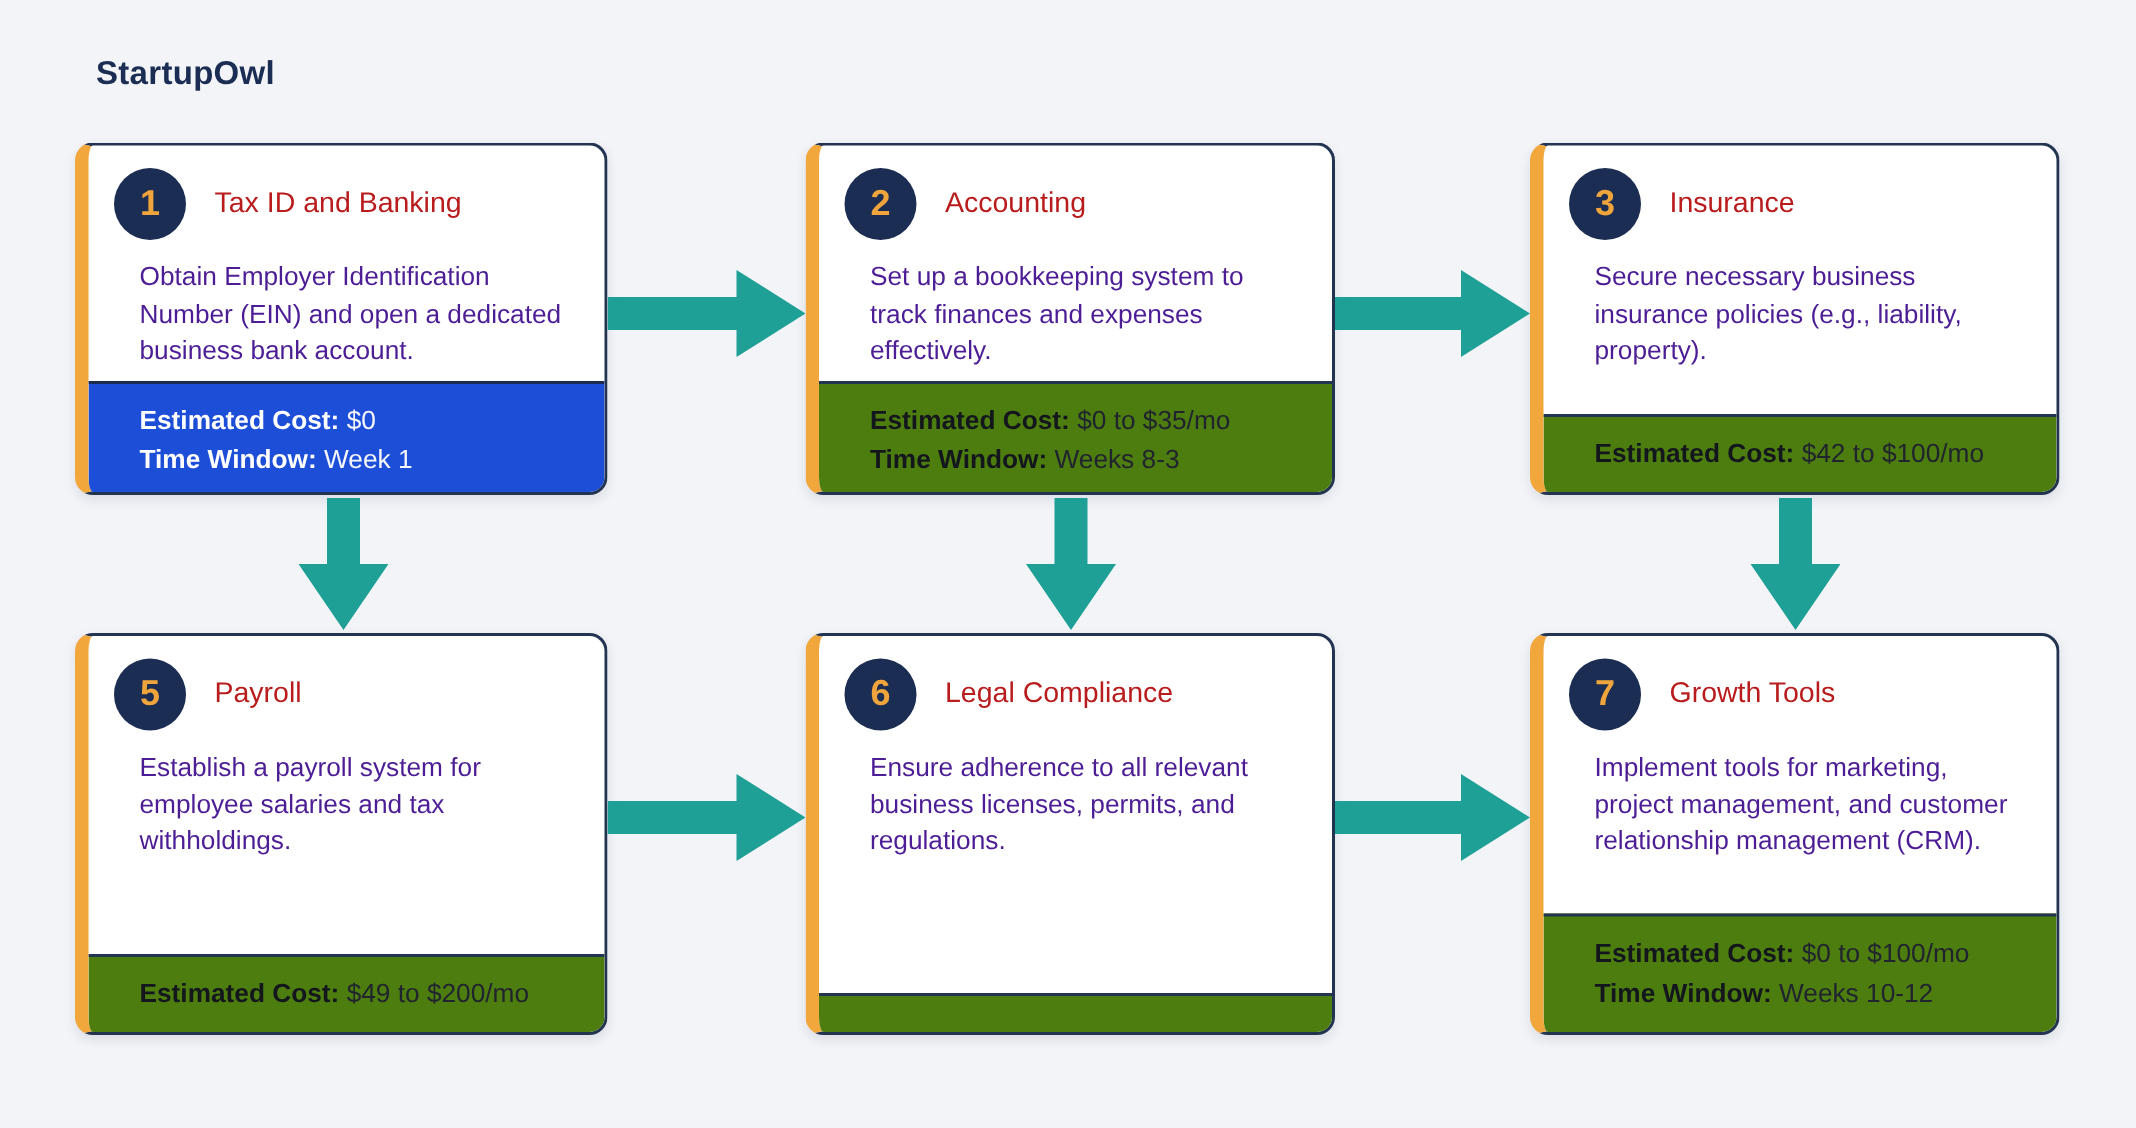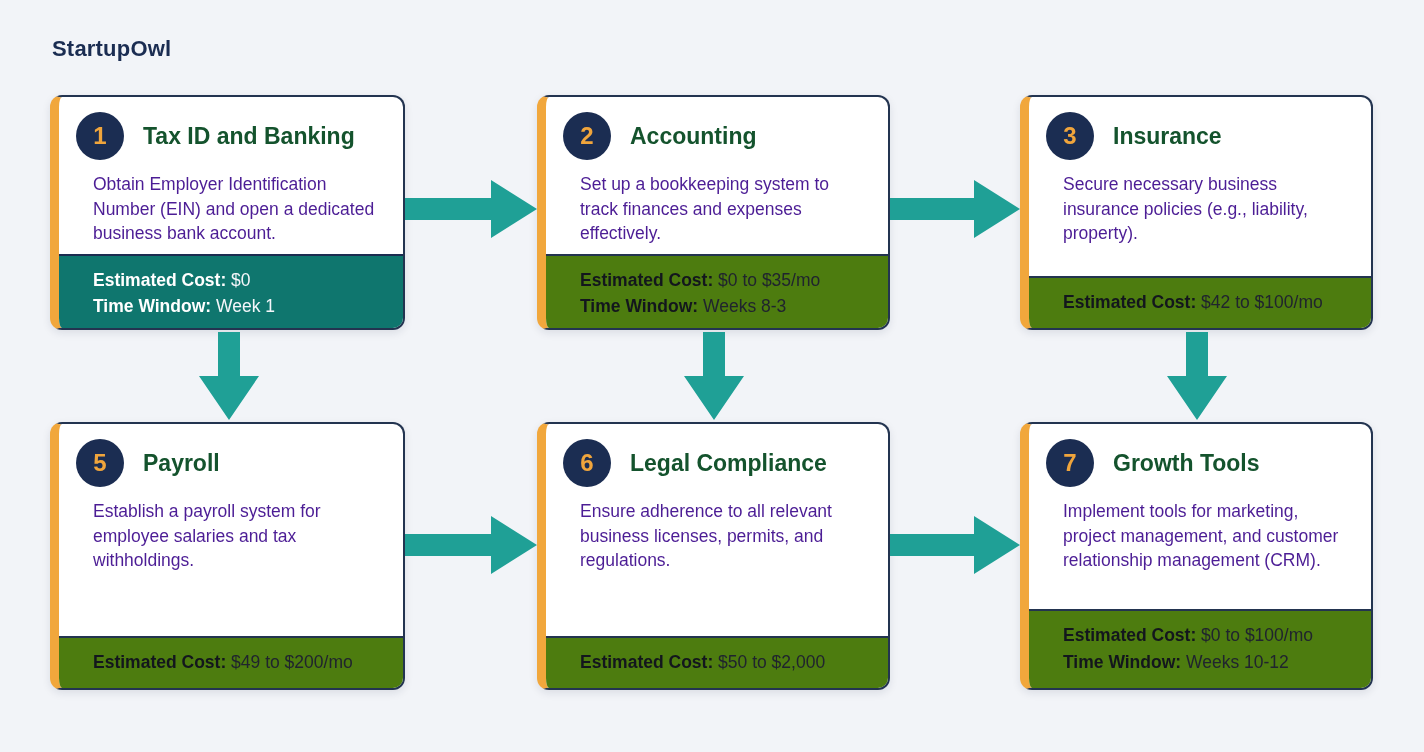--- a/index.html
+++ b/index.html
@@ -10,21 +10,21 @@
     overflow: hidden;
   }
   .canvas {
     position: relative;
     width: 1424px;
     height: 752px;
     background: #f2f4f8;
   }
   .app-title {
     position: absolute;
-    left: 52px;
+    left: 64px;
     top: 36px;
     font-size: 22px;
     font-weight: 600;
     letter-spacing: 0.2px;
     color: #1b2d52;
   }
   .card {
     position: absolute;
     display: flex;
     flex-direction: column;
@@ -55,23 +55,23 @@
     border-radius: 50%;
     background: #1b2d52;
     color: #f0a53c;
     font-size: 24px;
     font-weight: 700;
     display: flex;
     align-items: center;
     justify-content: center;
   }
   .card-title {
-    font-size: 23px;
-    font-weight: 700;
-    color: #14532d;
+    font-size: 19px;
+    font-weight: 400;
+    color: #b91c1c;
   }
   .card-desc {
     padding: 8px 16px 8px 34px;
     font-size: 17.5px;
     line-height: 24.5px;
     color: #4c1d95;
     max-width: 340px;
   }
   .card-footer {
     margin-top: auto;
@@ -80,21 +80,21 @@
     padding: 11px 14px 13px 34px;
     font-size: 17.5px;
     line-height: 26.5px;
     color: #20242e;
   }
   .card-footer .label {
     font-weight: 700;
     color: #13161d;
   }
   .card-footer.dark {
-    background: #0f766e;
+    background: #1d4ed8;
     border-top-color: #1b2c50;
     color: #f4f6fa;
   }
   .card-footer.dark .label { color: #ffffff; }
 
   .arrow { position: absolute; }
   .arrow svg { display: block; }
 </style>
 </head>
 <body>
@@ -149,21 +149,20 @@
     </div>
   </div>
 
   <div class="card card-6">
     <div class="card-header">
       <div class="num-circle">6</div>
       <div class="card-title">Legal Compliance</div>
     </div>
     <div class="card-desc">Ensure adherence to all relevant business licenses, permits, and regulations.</div>
     <div class="card-footer">
-      <div><span class="label">Estimated Cost:</span> <span>$50 to $2,000</span></div>
     </div>
   </div>
 
   <div class="card card-7">
     <div class="card-header">
       <div class="num-circle">7</div>
       <div class="card-title">Growth Tools</div>
     </div>
     <div class="card-desc">Implement tools for marketing, project management, and customer relationship management (CRM).</div>
     <div class="card-footer">

